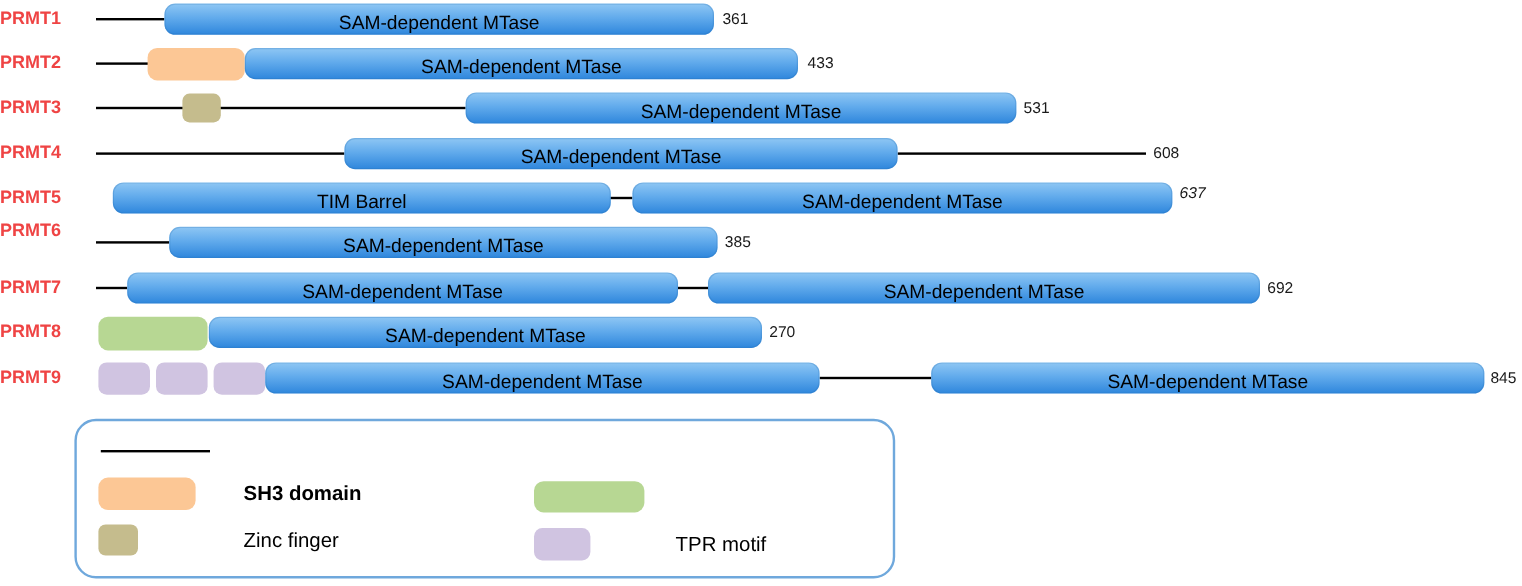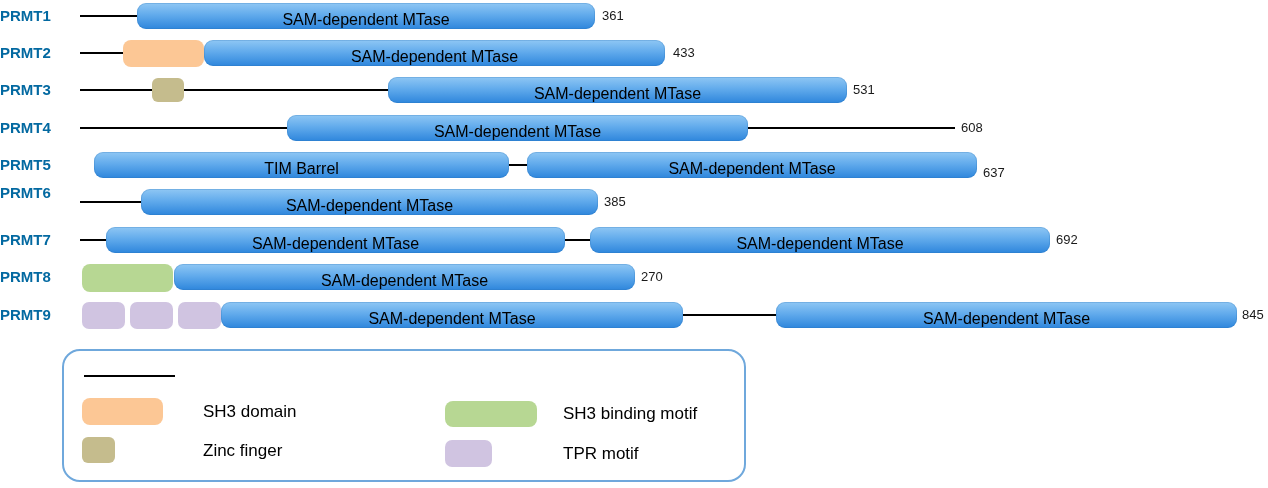--- a/index.html
+++ b/index.html
@@ -1,19 +1,19 @@
 <!DOCTYPE html>
 <html><head>
 <meta charset="utf-8">
 <style>
   html,body{margin:0;padding:0;background:#ffffff;}
   #page{position:relative;width:1268px;height:488px;background:#ffffff;overflow:hidden;
         font-family:"Liberation Sans",sans-serif;}
   .plabel{position:absolute;left:0;height:26px;line-height:26px;
-          font-size:15px;font-weight:bold;color:#0369a1;white-space:nowrap;}
+          font-size:15px;font-weight:bold;color:#ef4444;white-space:nowrap;}
   .backbone{position:absolute;height:2px;background:#000;z-index:1;}
   .domain{position:absolute;height:26px;z-index:2;display:flex;align-items:flex-end;
           justify-content:center;box-sizing:border-box;}
   .domain span{font-size:16px;color:#000;white-space:nowrap;}
   .mtase{background:linear-gradient(180deg,#8fc7f4 0%,#62abec 45%,#2e86dc 100%);
          border-radius:9px;box-shadow:inset 0 0 0 1px rgba(40,110,180,0.25);}
   .sh3{background:#fcc795;border-radius:8px;height:27px;}
   .zinc{background:#c5bc8d;border-radius:6px;height:24px;margin-top:1px;}
   .sh3b{background:#b7d793;border-radius:8px;height:28px;}
   .tpr{background:#d0c4e1;border-radius:7px;height:27px;}
@@ -57,21 +57,21 @@
       <div class="backbone" style="left: 748px; top: 127px; width: 207px;"></div>
       <div class="plen" style="left: 961px; top: 115px;">608</div>
       <div class="plabel" style="top: 152px; text-align: right;">PRMT5</div>
       <div class="domain mtase" style="left: 82px; top: 152px; width: 415px; margin-left: 12px;">
         <span>TIM Barrel</span>
       </div>
       <div class="backbone" style="left: 497px; top: 164px; width: 30px;"></div>
       <div class="domain mtase" style="left: 527px; top: 152px; width: 450px;">
         <span>SAM-dependent MTase</span>
       </div>
-      <div class="plen" style="left: 983px; top: 160px;">637</div>
+      <div class="plen" style="left: 983px; top: 148px; font-style: italic;">637</div>
       <div class="plabel" style="top: 180px;">PRMT6</div>
       <div class="backbone" style="left: 80px; top: 201px; width: 61px;"></div>
       <div class="domain mtase" style="left: 141px; top: 189px; width: 457px;">
         <span>SAM-dependent MTase</span>
       </div>
       <div class="plen" style="left: 604px; top: 189px;">385</div>
       <div class="plabel" style="top: 227px;">PRMT7</div>
       <div class="backbone" style="left: 80px; top: 239px; width: 26px;"></div>
       <div class="domain mtase" style="left: 106px; top: 227px; width: 459px;">
         <span>SAM-dependent MTase</span>
@@ -99,23 +99,22 @@
         <span>SAM-dependent MTase</span>
       </div>
       <div class="plen" style="left: 1242px; top: 302px;">845</div>
     </div>
 
   <div class="legend"></div>
 
   <div class="lswatch" style="left:84px;top:375px;width:91px;height:2px;background:#000;"></div>
 
   <div class="lswatch" style="left:82px;top:398px;width:81px;height:27px;background:#fcc795;border-radius:8px;"></div>
-  <div class="llabel" style="left:203px;top:402px;">SH3 domain</div>
+  <div class="llabel" style="left:203px;top:402px;font-weight:bold;">SH3 domain</div>
 
   <div class="lswatch" style="left:82px;top:437px;width:33px;height:26px;background:#c5bc8d;border-radius:6px;"></div>
   <div class="llabel" style="left:203px;top:441px;">Zinc finger</div>
 
   <div class="lswatch" style="left:445px;top:401px;width:92px;height:26px;background:#b7d793;border-radius:8px;"></div>
-  <div class="llabel" style="left:563px;top:404px;">SH3 binding motif</div>
 
   <div class="lswatch" style="left:445px;top:440px;width:47px;height:27px;background:#d0c4e1;border-radius:7px;"></div>
   <div class="llabel" style="left:563px;top:444px;">TPR motif</div>
 </div>
 
 </body></html>

